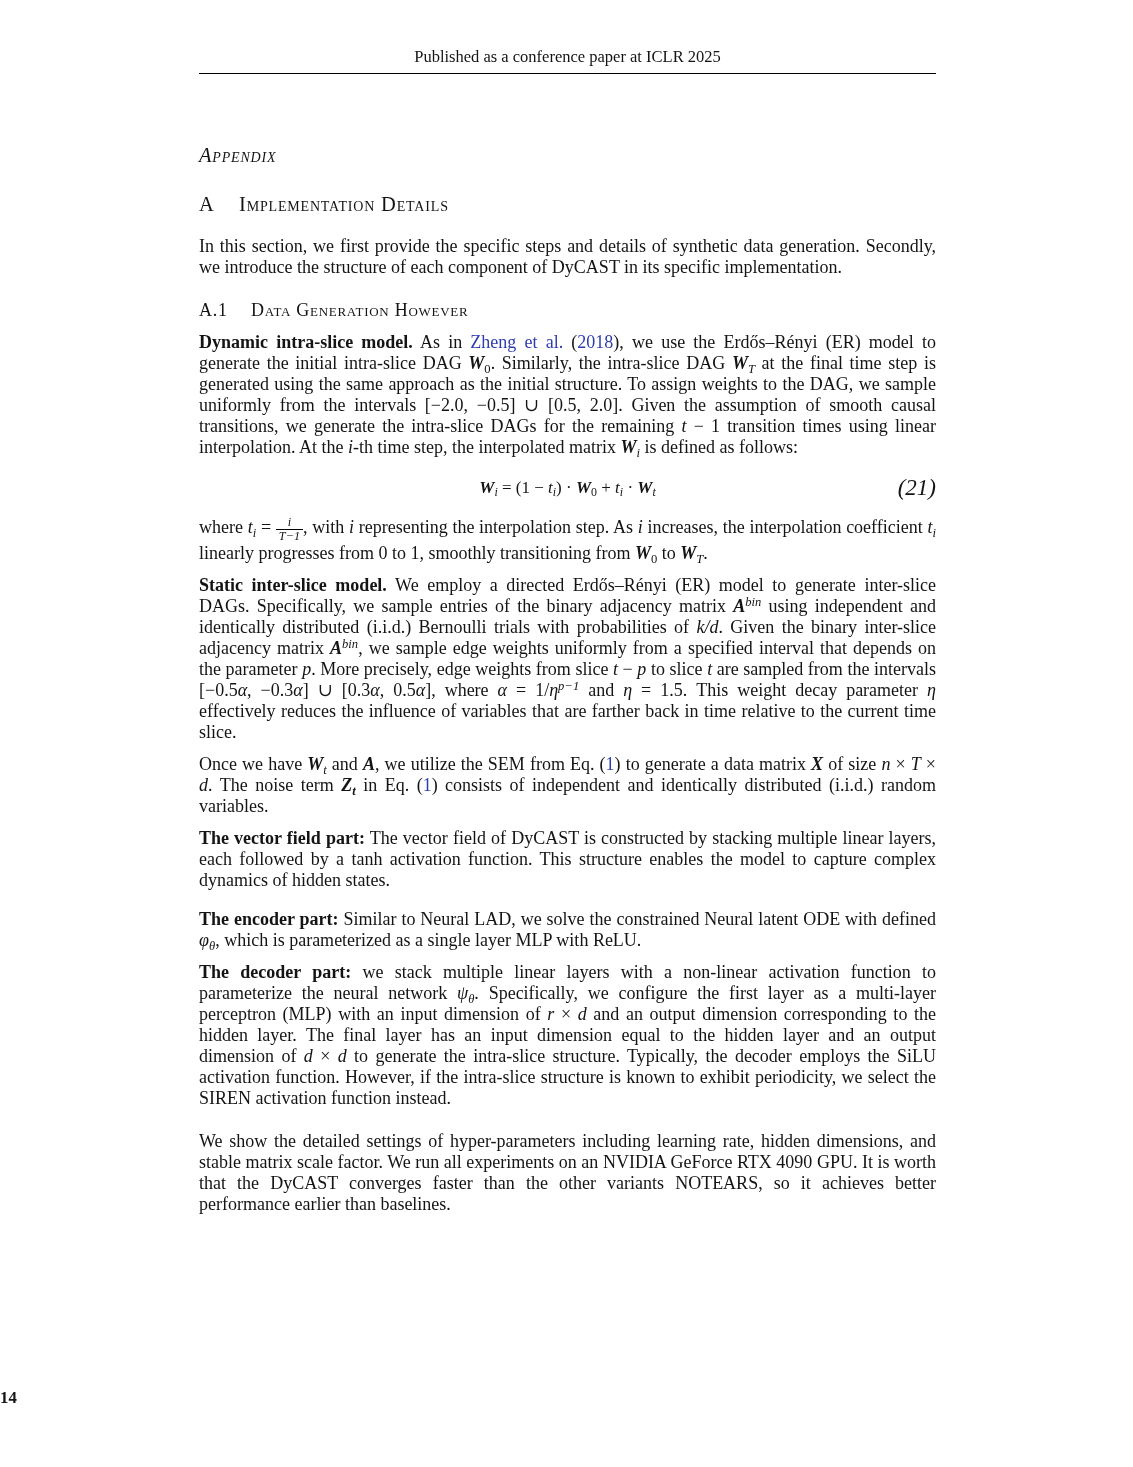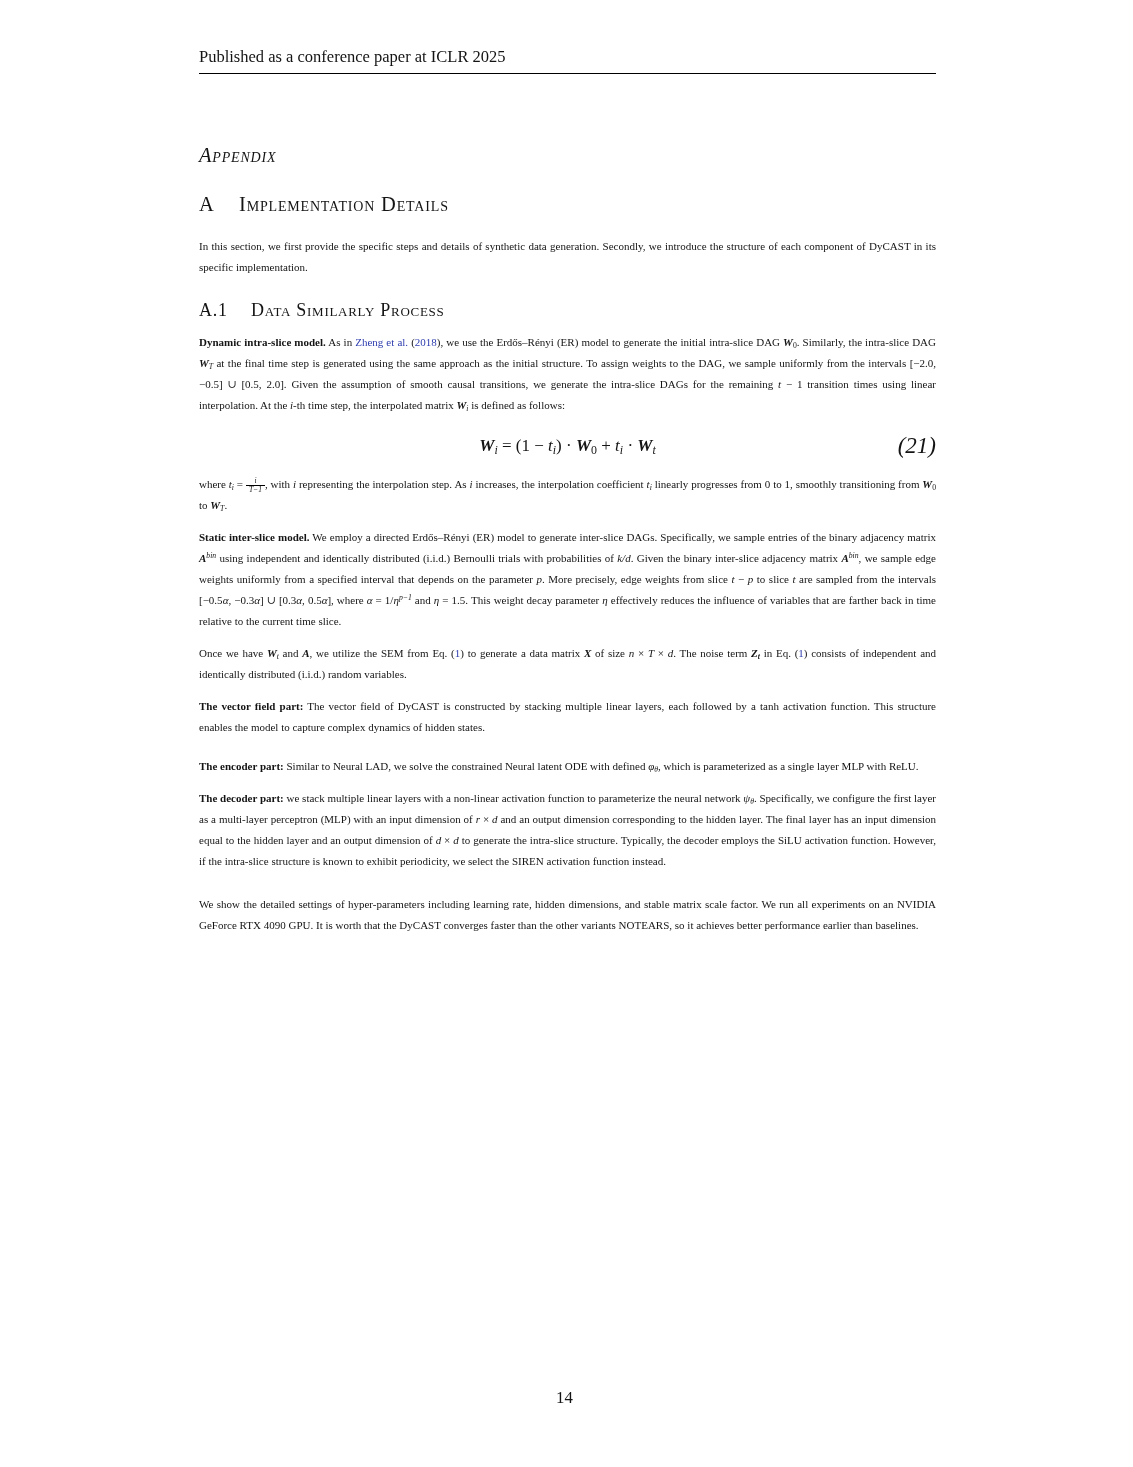--- a/index.html
+++ b/index.html
@@ -2,46 +2,46 @@
 <html><head>
 <meta charset="utf-8">
 <style>
   html,body{margin:0;padding:0;background:#ffffff;}
   .page{
     position:relative;width:1133px;height:1467px;background:#fff;color:#141414;
     font-family:"Liberation Serif","DejaVu Serif",serif;overflow:hidden;
     --link:#2e3dae;
   }
   .content{position:absolute;left:199px;top:0;width:737px;}
-  .running-header{margin-top:47px;font-size:16.5px;line-height:20px;}
+  .running-header{margin-top:47px;font-size:16.5px;line-height:20px;text-align:center;}
   .header-rule{border:none;border-top:1.6px solid #000;margin:6px 0 0;}
   h1,h2,h3{font-weight:400;margin:0;}
   .sc{font-variant:small-caps;letter-spacing:0.04em;}
   .appendix{margin-top:70px;font-size:20.5px;font-style:italic;}
   .section{margin-top:26px;font-size:20.5px;}
   .section .h-num{display:inline-block;min-width:40px;}
   .subsection{margin-top:22px;font-size:18px;}
   .subsection .h-num{display:inline-block;min-width:52px;}
   .sec-b{margin-top:24px;}
-  p.para{font-size:11px;line-height:21px;text-align:justify;margin:11px 0 0;}
+  p.para{font-size:18px;line-height:21px;text-align:justify;margin:11px 0 0;}
   p.p-intro{margin-top:20px;}
   p.p-a1{margin-top:18px;}
   p.p-encoder{margin-top:18px;}
   p.p-b{margin-top:22px;}
   .b{font-weight:700;}
   .i{font-style:italic;}
   .sub{font-size:70%;vertical-align:-0.28em;line-height:0;}
   .sup{font-size:70%;vertical-align:0.5em;line-height:0;}
   .lnk{color:var(--link);}
   .equation{position:relative;margin:13px 0 0;text-align:center;font-size:17px;line-height:34px;}
   .eq-num{position:absolute;right:0;top:50%;transform:translateY(-50%);font-size:23px;font-style:italic;}
   .frac{display:inline-block;vertical-align:-0.55em;text-align:center;font-size:68%;line-height:1.08;font-style:italic;}
   .fnum{display:block;padding:0 3px;}
   .fden{display:block;border-top:1px solid #000;padding:0 3px;}
-  .pagenum{position:absolute;left:0;right:4px;top:1388px;text-align:center;font-size:16.8px;}
+  .pagenum{position:absolute;left:0;right:4px;top:1388px;font-size:16.8px;font-weight:bold;}
 </style>
 </head>
 <body>
 
 <div class="page">
   <div class="content">
 
     <div class="running-header">
       <span>Published as a conference paper at ICLR 2025</span>
     </div>
@@ -49,21 +49,21 @@
 
     <h1 class="appendix sc">Appendix</h1>
 
     <h2 class="section sc">
       <span class="h-num">A</span><span>Implementation Details</span>
     </h2>
 
     <p class="para p-intro"><span>In this section, we first provide the specific steps and details of synthetic data generation. Secondly, we introduce the structure of each component of DyCAST in its specific implementation.</span></p>
 
     <h3 class="subsection sc">
-      <span class="h-num">A.1</span><span>Data Similarly Process</span>
+      <span class="h-num">A.1</span><span>Data Generation However</span>
     </h3>
 
 
     <p class="para"><span class="b">Dynamic intra-slice model.</span><span> As in </span><span class="lnk">Zheng et al.</span><span> (</span><span class="lnk">2018</span><span>), we use the Erdős–Rényi (ER) model to generate the initial intra-slice DAG </span><span class="b i">W</span><span class="sub">0</span><span>. Similarly, the intra-slice DAG </span><span class="b i">W</span><span class="sub i">T</span><span> at the final time step is generated using the same approach as the initial structure. To assign weights to the DAG, we sample uniformly from the intervals [−2.0, −0.5] ∪ [0.5, 2.0]. Given the assumption of smooth causal transitions, we generate the intra-slice DAGs for the remaining </span><span class="i">t</span><span> − 1 transition times using linear interpolation. At the </span><span class="i">i</span><span>-th time step, the interpolated matrix </span><span class="b i">W</span><span class="sub i">i</span><span> is defined as follows:</span></p>
 
     <div class="equation">
       <span class="eq-body"><span class="b i">W</span><span class="sub i">i</span><span> = (1 − </span><span class="i">t</span><span class="sub i">i</span><span>) · </span><span class="b i">W</span><span class="sub">0</span><span> + </span><span class="i">t</span><span class="sub i">i</span><span> · </span><span class="b i">W</span><span class="sub i">t</span></span>
       <span class="eq-num">(21)</span>
     </div>
 

